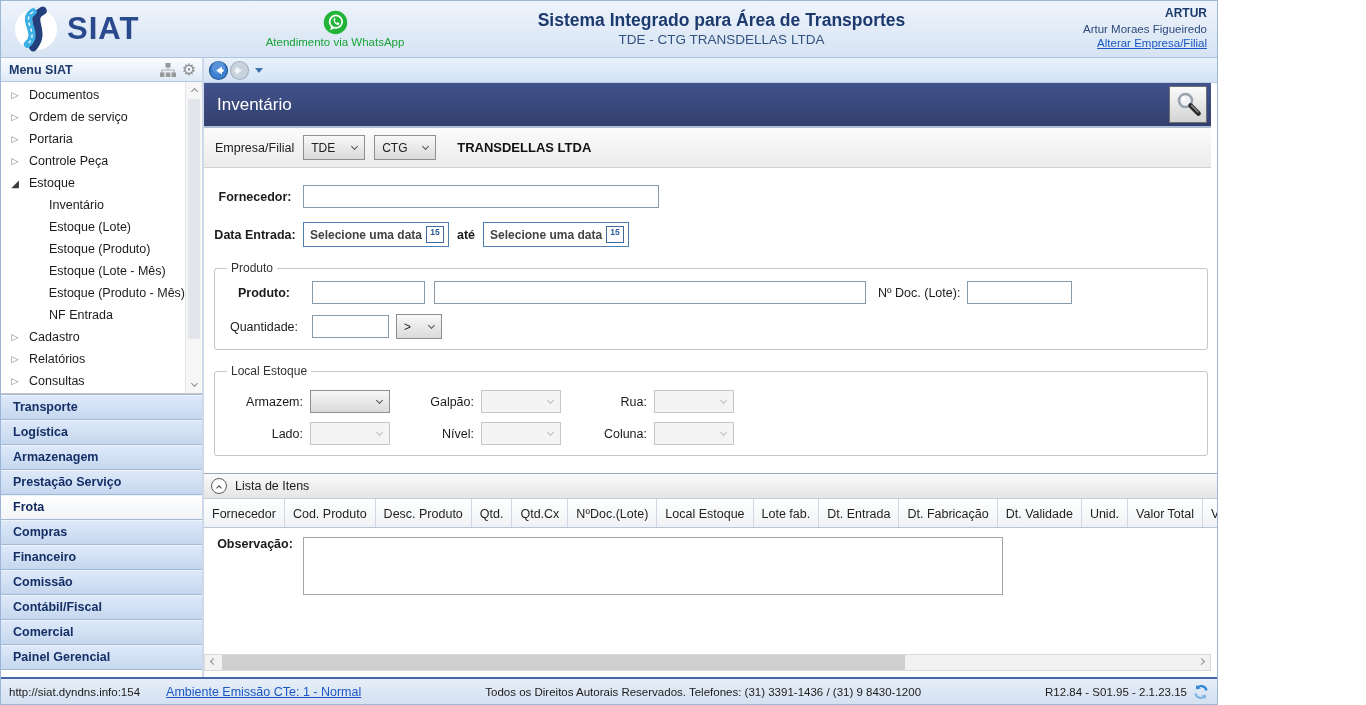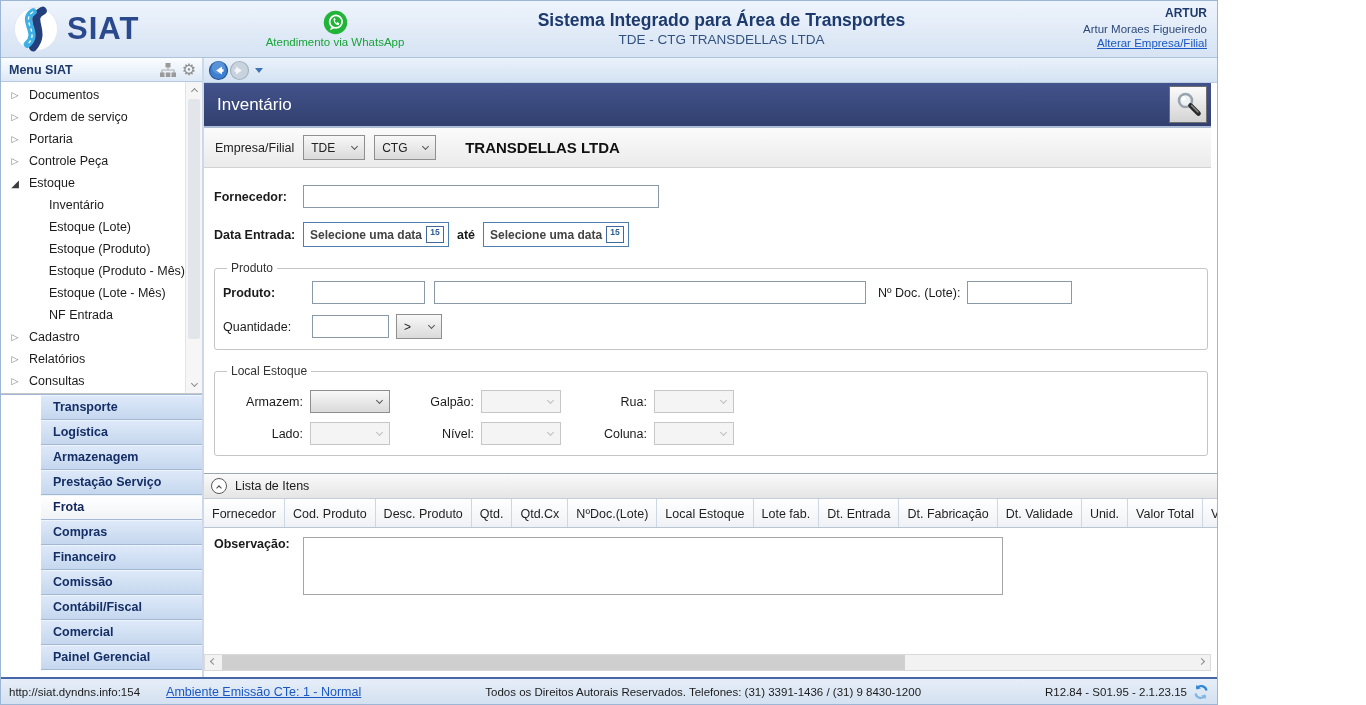--- a/index.html
+++ b/index.html
@@ -38,21 +38,21 @@
   .tree-item { height:22px; display:flex; align-items:center; cursor:pointer; white-space:nowrap; }
   .tree-item .tree-arrow { width:12px; margin-left:8px; font-size:9px; color:#777; text-align:center; }
   .tree-item.expanded .tree-arrow { color:#3c3c3c; font-size:10px; }
   .tree-item .tree-label { margin-left:8px; font-size:12.5px; color:#1b1b1b; }
   .tree-item.child .tree-label { margin-left:28px; }
   .tree-scrollbar { position:absolute; right:0; top:0; bottom:0; width:17px; background:#f6f6f6; border-left:1px solid #e4e4e4; }
   .tree-scrollbar .sb-btn { height:16px; display:flex; align-items:center; justify-content:center; cursor:pointer; }
   .tree-scrollbar .sb-btn.bottom { position:absolute; bottom:0; left:0; right:0; }
   .sb-thumb { position:absolute; top:17px; left:2px; right:2px; height:240px; background:#e2e6ea; border-radius:2px; }
 
-  .accordion { flex:1; display:flex; flex-direction:column; border-top:1px solid #a3b8d4;padding-left:40px; }
+  .accordion { flex:1; display:flex; flex-direction:column; border-top:1px solid #a3b8d4; }
   .acc-item { height:25px; flex:0 0 25px; display:flex; align-items:center; padding-left:12px; cursor:pointer;
     background:linear-gradient(#dfeafa,#c5d7ee); border-bottom:1px solid #a3b8d4; box-shadow:inset 0 1px 0 #eef4fc;
     font-weight:bold; color:#152f66; font-size:12.5px; }
   .acc-item.active { background:linear-gradient(#ffffff,#f1f3f6); color:#10265c; }
 
   
   .main { flex:1; display:flex; flex-direction:column; min-width:0; background:#fff; }
   .nav-toolbar { height:25px; flex:0 0 25px; display:flex; align-items:center; padding-left:4px;
     background:linear-gradient(#eaf2fb,#d3e2f3); border-bottom:1px solid #bccfe3; }
   .caret-down { width:0; height:0; border-left:4px solid transparent; border-right:4px solid transparent; border-top:5px solid #3f73b5; margin-left:3px; cursor:pointer; }
@@ -62,25 +62,25 @@
   .page-title { color:#fff; font-size:17px; padding-left:13px; flex:1; }
   .search-btn { width:38px; height:37px; margin-right:4px; border:1px solid #6f6f6f;
     background:linear-gradient(#fbfbfb,#d3d3d3); display:flex; align-items:center; justify-content:center; cursor:pointer; }
 
   .empresa-row { height:40px; flex:0 0 40px; display:flex; align-items:center; gap:9px; padding-left:11px; margin-right:6px;
     background:linear-gradient(#fbfbfb,#ebebeb); border-bottom:1px solid #d2d2d2; }
   .empresa-label { font-size:12.5px; color:#222; }
   .gsel { height:25px; display:flex; align-items:center; justify-content:space-between; padding:0 7px;
     background:linear-gradient(#f8f8f8,#dadada); border:1px solid #8f8f8f; cursor:pointer; font-size:12px; color:#222; }
   .gsel.w62 { width:62px; }
-  .company-name { font-weight:bold; font-size:15px; color:#111; margin-left:20px;text-align:right; }
+  .company-name { font-weight:bold; font-size:13px; color:#111; margin-left:12px;text-align:right; }
 
   .form-area { flex:1; display:flex; flex-direction:column; min-height:0; padding-left:10px; background:#fff; }
   .frow { display:flex; align-items:center; }
-  .flabel { width:82px; text-align:left; margin-right:7px; font-size:12.5px; color:#1b1b1b; white-space:nowrap; }
+  .flabel { width:82px; text-align:center; margin-right:7px; font-size:12.5px; color:#1b1b1b; white-space:nowrap; }
   .flabel.b { font-weight:bold; }
   input[type=text], textarea { border:1px solid #8a99a8; font-family:inherit; font-size:12px; padding:2px 4px; outline:none; background:#fff; }
   .inp-fornecedor { width:356px; height:23px; }
   .row-fornecedor { margin-top:17px; }
   .row-data { margin-top:14px;font-weight:bold; }
   .date-field { width:146px; height:25px; border:1px solid #4d7fae; background:#fff; display:flex; align-items:center; padding:0 4px 0 6px; cursor:text; }
   .date-ph { flex:1; color:#444; font-size:12px; white-space:nowrap; }
   .cal-icon { width:18px; height:17px; border:1px solid #41699c; background:#fff; position:relative; flex:0 0 18px; cursor:pointer; }
   .cal-top { height:4px; background:linear-gradient(#8cb4dd,#5e8cc4); }
   .cal-dot { position:absolute; top:0.5px; left:50%; width:2px; height:2px; background:#fff; margin-left:-1px; }
@@ -221,25 +221,25 @@
             <div class="tree-item child">
               <span class="tree-arrow"></span>
               <span class="tree-label">Estoque (Lote)</span>
             </div>
             <div class="tree-item child">
               <span class="tree-arrow"></span>
               <span class="tree-label">Estoque (Produto)</span>
             </div>
             <div class="tree-item child">
               <span class="tree-arrow"></span>
+              <span class="tree-label">Estoque (Lote - Mês)</span>
+            </div>
+            <div class="tree-item child">
+              <span class="tree-arrow"></span>
               <span class="tree-label">Estoque (Produto - Mês)</span>
-            </div>
-            <div class="tree-item child">
-              <span class="tree-arrow"></span>
-              <span class="tree-label">Estoque (Lote - Mês)</span>
             </div>
             <div class="tree-item child">
               <span class="tree-arrow"></span>
               <span class="tree-label">NF Entrada</span>
             </div>
             <div class="tree-item collapsed">
               <span class="tree-arrow">▷</span>
               <span class="tree-label">Cadastro</span>
             </div>
             <div class="tree-item collapsed">

